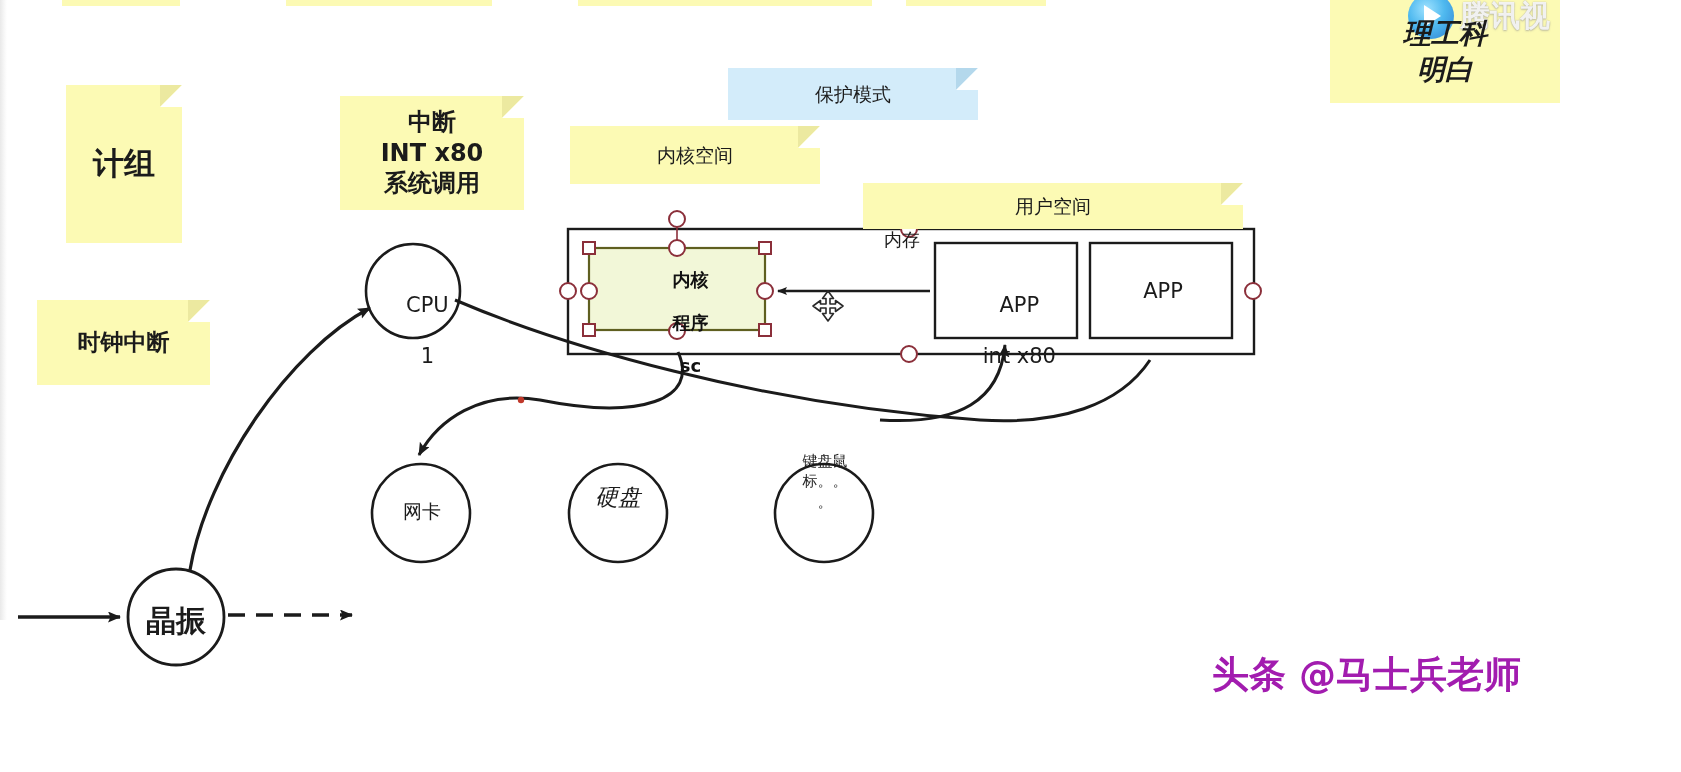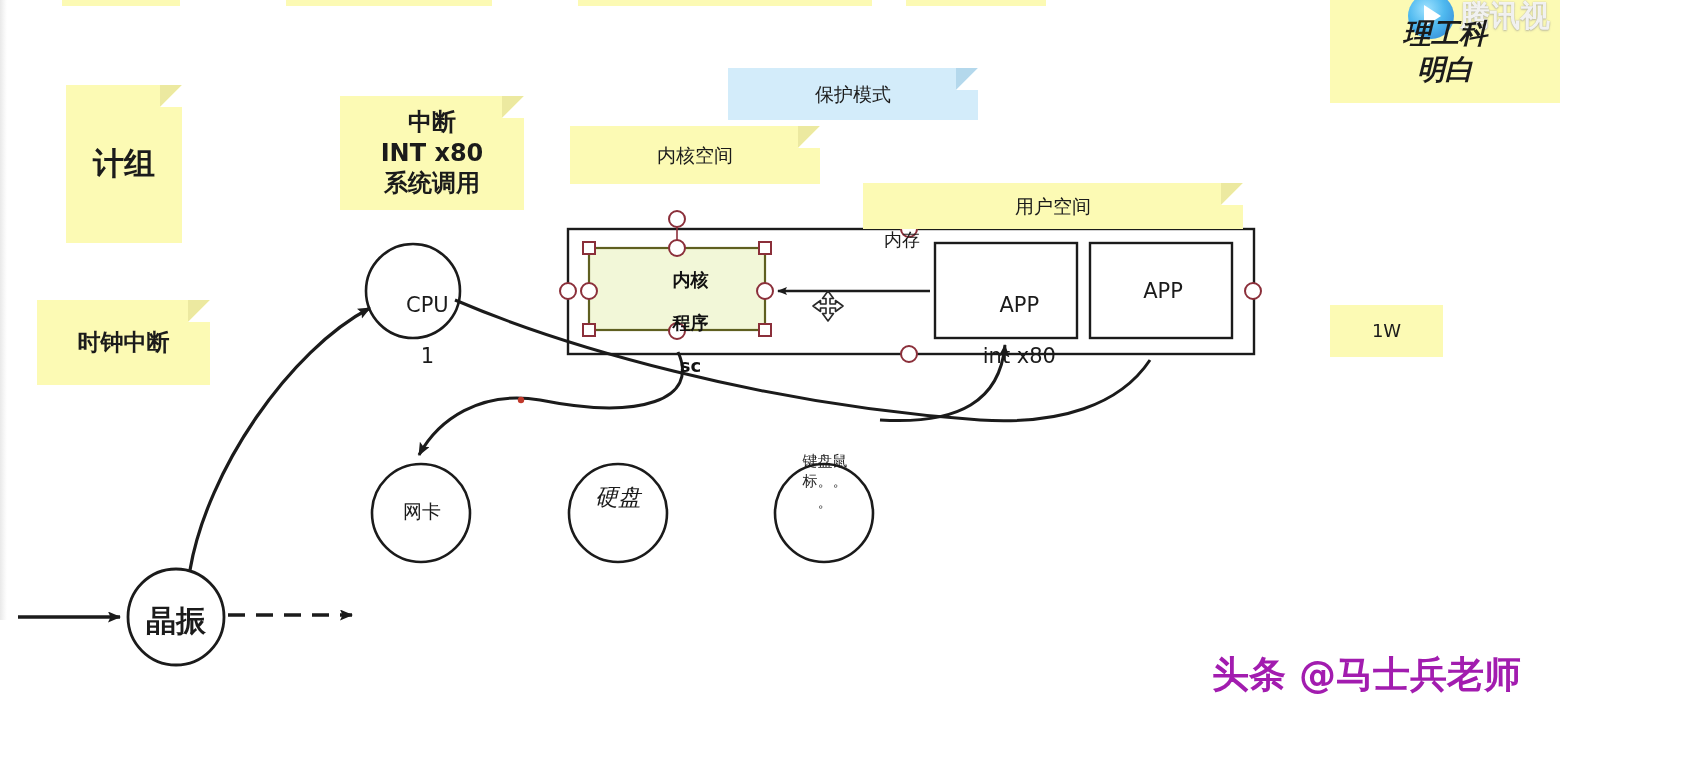--- a/index.html
+++ b/index.html
@@ -247,23 +247,20 @@
     <span class="txt">保护模式</span>
   </div>
 
   <div class="note note-major">
     <span class="txt">
       <span>理工科</span><br>
       <span>明白</span>
     </span>
   </div>
 
-  <div class="note note-1w">
-    <span class="txt">1W</span>
-  </div>
 
   <div class="lbl lbl-mem">内存</div>
 
   <div class="lbl lbl-cpu">
     <span>CPU</span><br>
     <span>1</span>
   </div>
 
   <div class="lbl lbl-kernelprog">
     <span>内核</span><br>

